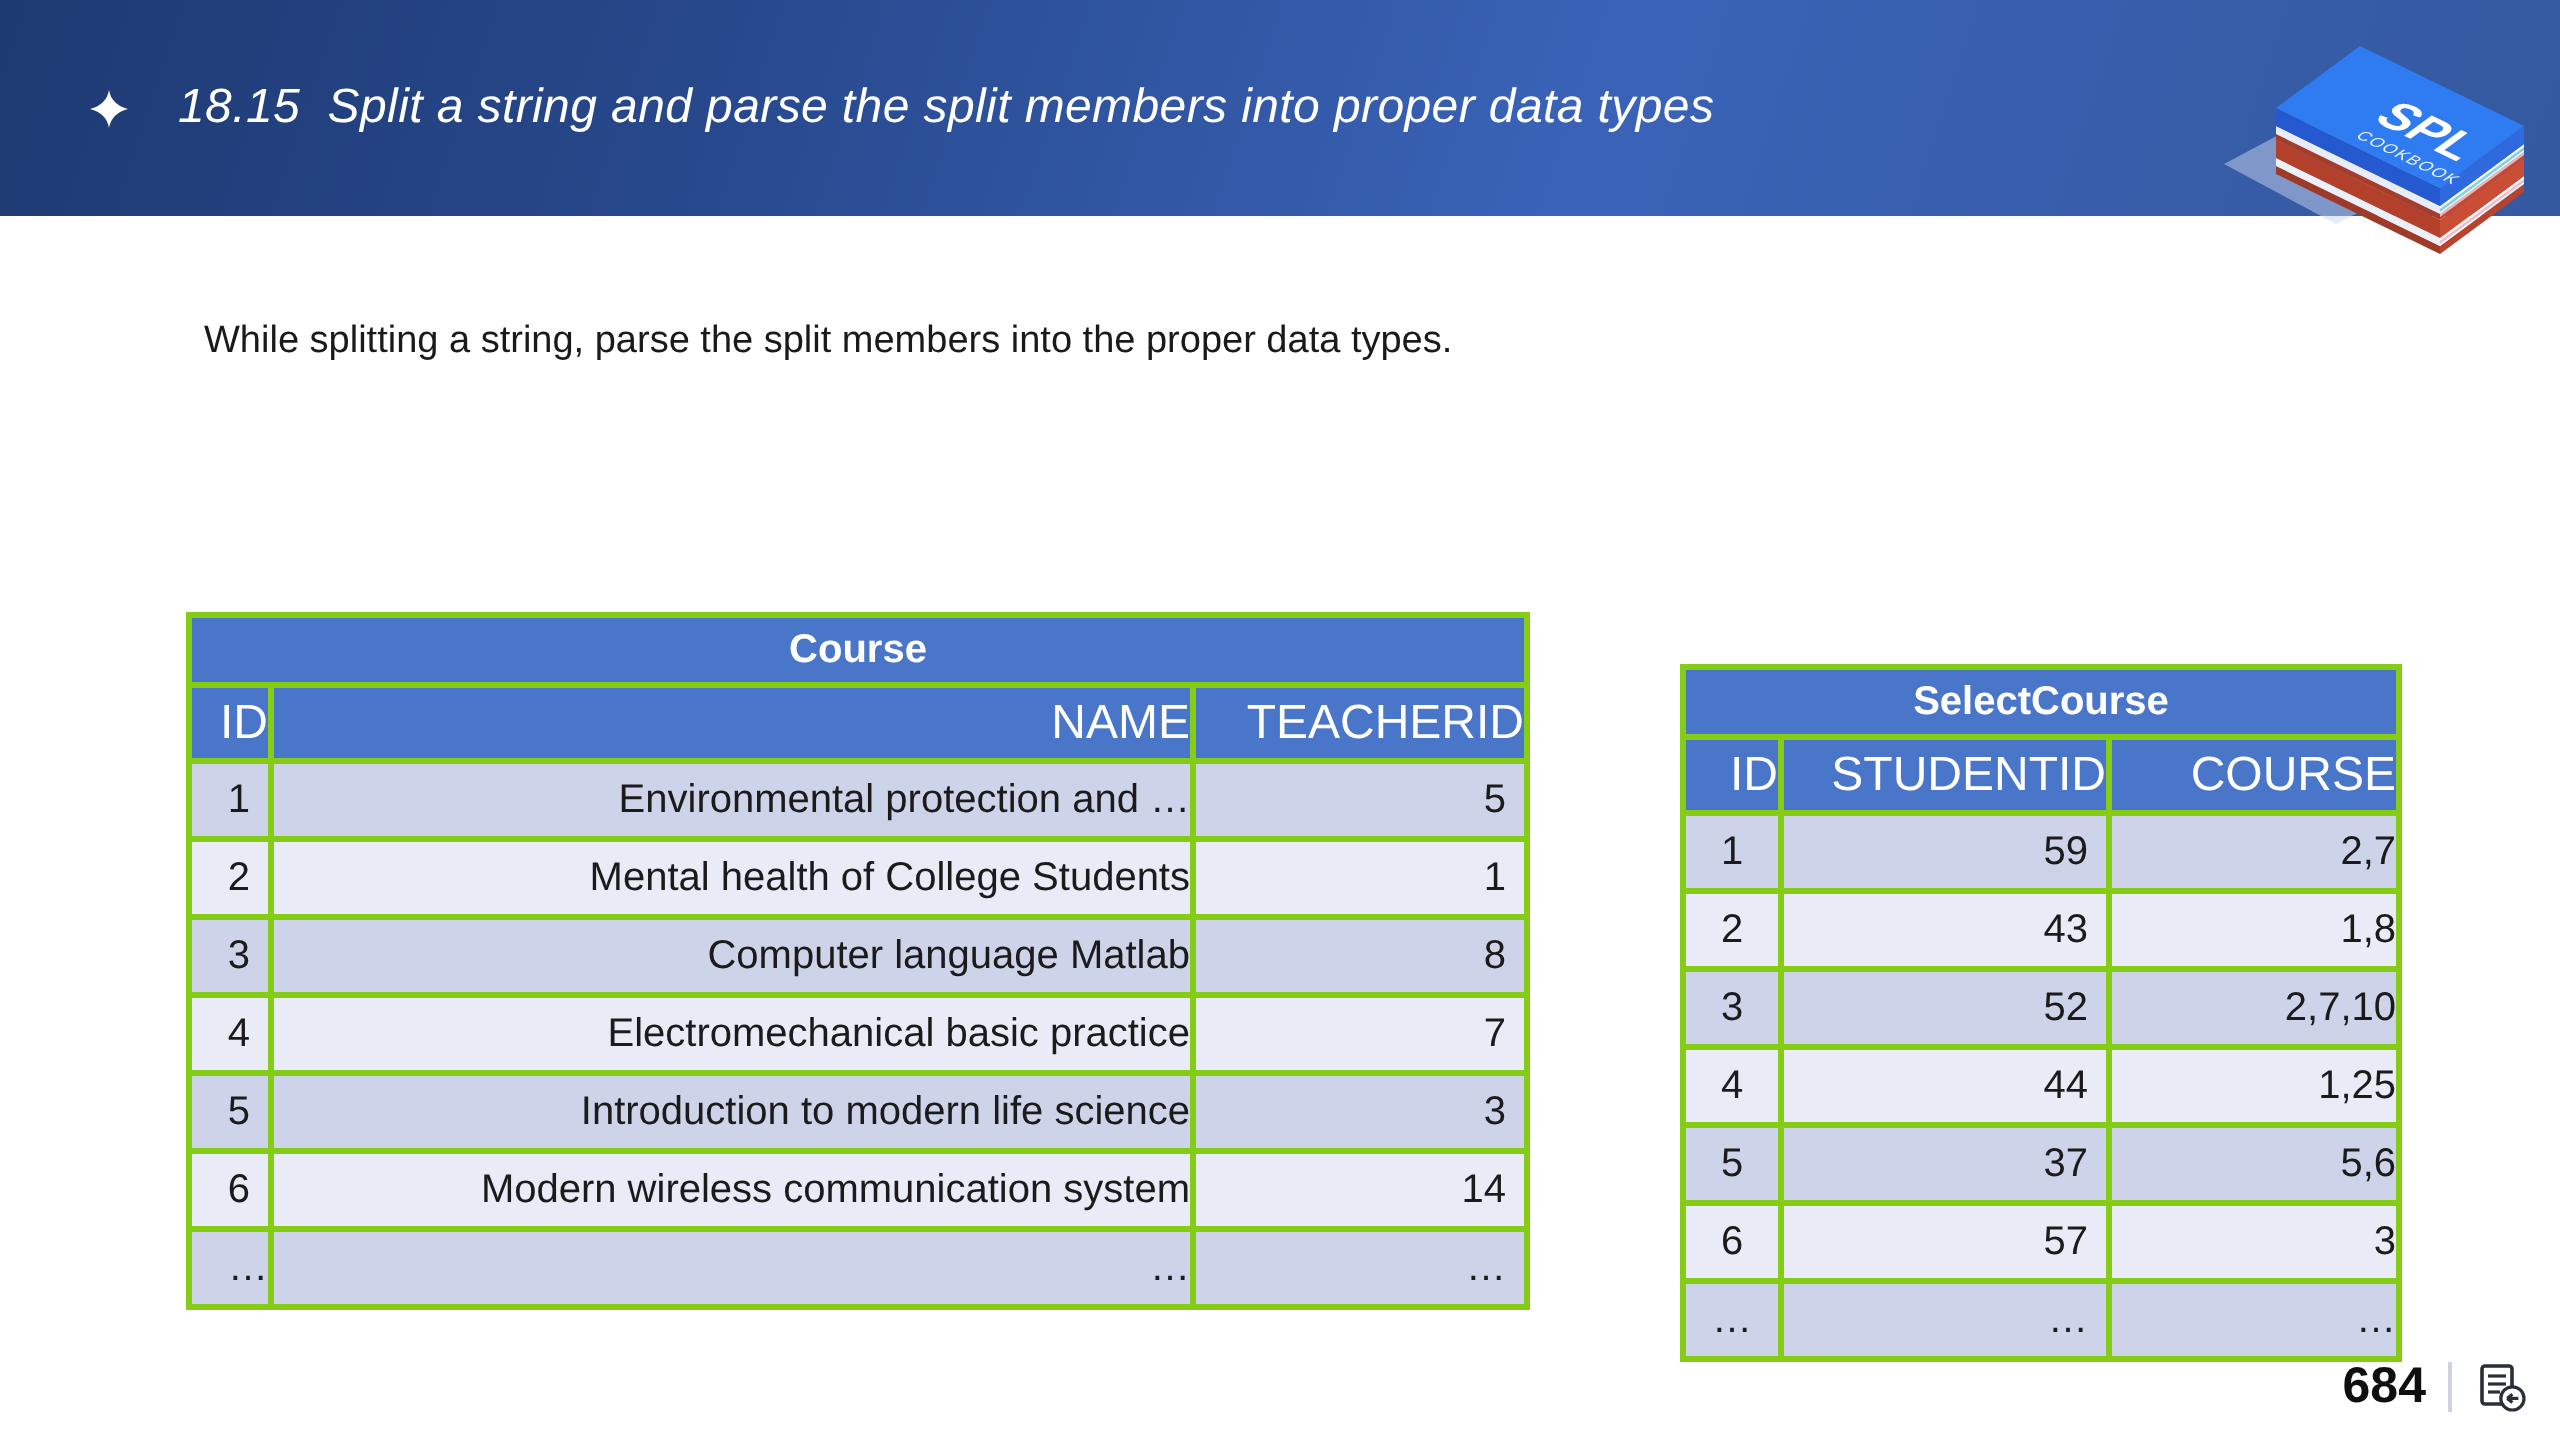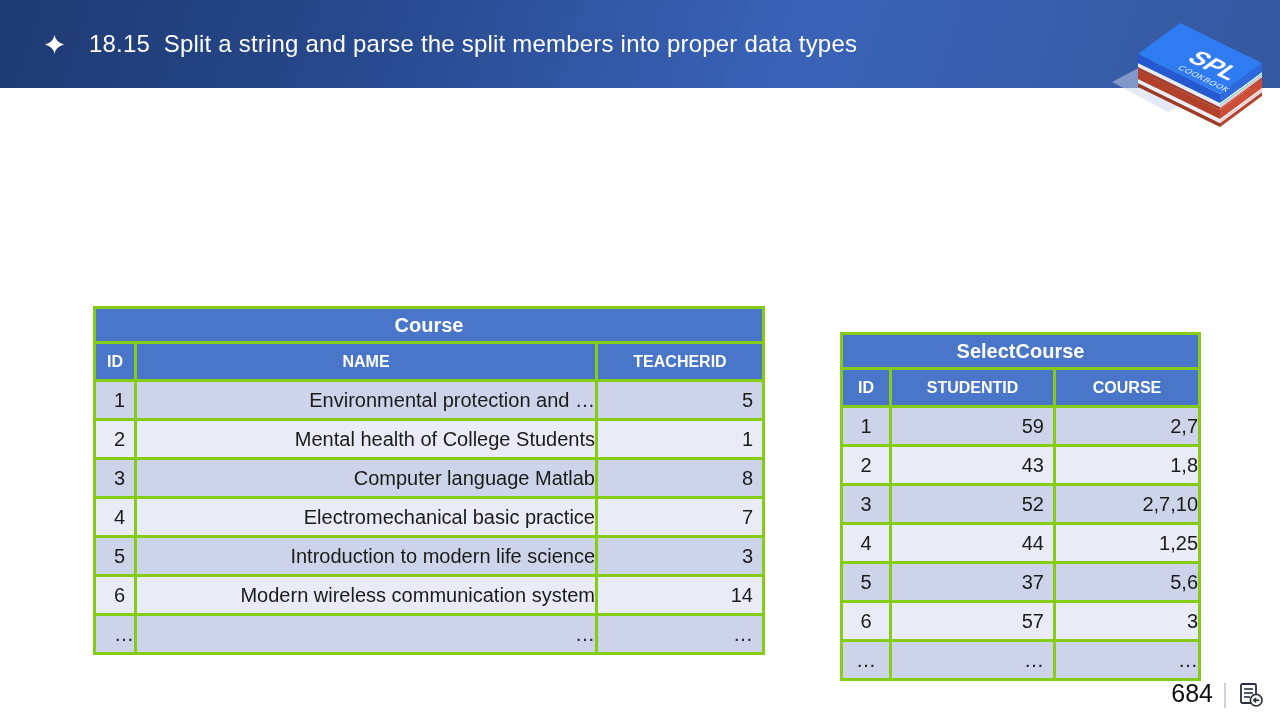--- a/index.html
+++ b/index.html
@@ -3,23 +3,23 @@
 <meta charset="utf-8">
 <style>
   html,body { margin:0; padding:0; background:#fff; }
   .slide {
     position:relative; width:1280px; height:720px; overflow:hidden;
     background:#ffffff; font-family:"Liberation Sans", sans-serif;
   }
 
   
   .header {
-    position:absolute; top:0; left:0; width:1280px; height:88px;
+    position:absolute; top:0; left:0; width:1280px; height:108px;
     background:linear-gradient(108deg,#1e3a72 0%,#27488c 28%,#3a63b8 62%,#35599f 100%);
-    display:flex; align-items:center;
+    display:flex; align-items:center;font-style:italic;
   }
   .star { margin-left:45px; width:19px; height:19px; flex:0 0 auto; }
   .title {
     margin-left:25px; color:#ffffff; font-size:24px; font-weight:400;
     white-space:pre-wrap; letter-spacing:0.2px;
   }
 
   
   .books { position:absolute; top:8px; right:10px; width:160px; height:122px; }
 
@@ -29,32 +29,32 @@
     font-size:19px; line-height:38px; color:#1a1a1a;
   }
   .intro .l2 { padding-left:5px; }
 
   
   table { position:absolute; border-collapse:collapse; table-layout:fixed; }
   #courseTable { left:93px;  top:306px; width:669px; }
   #selectTable { left:840px; top:290px; width:358px;margin-top:42px; }
   th, td { border:3px solid #84cc16; padding:0; overflow:hidden; white-space:nowrap; }
   tr.tbl-title th { background:#4a76c9; color:#fff; font-size:20px; font-weight:bold; height:32px; text-align:center; }
-  tr.tbl-head  th { background:#4a76c9; color:#fff; font-size:16px; font-weight:bold; height:35px; text-align:center; }
+  tr.tbl-head  th { background:#4a76c9; color:#fff; font-size:24px; font-weight:normal; height:35px; text-align:right; }
   td { font-size:20px; color:#1b1b1b; height:36px; }
   tr.band-a td { background:#cdd4e9; }
   tr.band-b td { background:#e9ebf6; }
   .ta-l { text-align:right;  padding-left:9px;  }
   .ta-r { text-align:right; padding-right:9px; }
   .ta-c { text-align:center; }
 
   
   .footer {
     position:absolute; right:16px; bottom:12px;
-    display:flex; align-items:flex-end; gap:11px;
+    display:flex; align-items:center; gap:11px;font-weight:bold;
   }
   .page-num { font-size:25px; color:#0f0f0f; }
   .footer-sep { width:2px; height:25px; background:#ccd2de; }
   .return-icon { width:27px; height:27px; display:block; cursor:pointer; }
 </style>
 </head>
 <body>
 
 <div class="slide">
 
@@ -92,20 +92,21 @@
     <polygon points="110,86 152,55 152,64 110,95" fill="#2e6ade"></polygon>
 
     <polygon points="28,46 70,15 152,55 110,86" fill="#2f7bf2"></polygon>
     <g transform="matrix(0.88,0.43,-0.8,0.59,76,52)">
       <text x="0" y="0" font-family="Liberation Sans, sans-serif" font-size="25" font-weight="bold" fill="#ffffff">SPL</text>
       <text x="2" y="13" font-family="Liberation Sans, sans-serif" font-size="8.5" letter-spacing="0.8" fill="#e8f0ff">COOKBOOK</text>
     </g>
   </svg>
 
   <div class="intro">
+    <div class="l1">While splitting a string, parse the split members into the proper data types.</div>
   </div>
 
   <table id="courseTable">
     <colgroup>
         <col style="width:41px">
         <col style="width:461px">
         <col style="width:167px">
       </colgroup>
     <tbody>
         <tr class="tbl-title">

